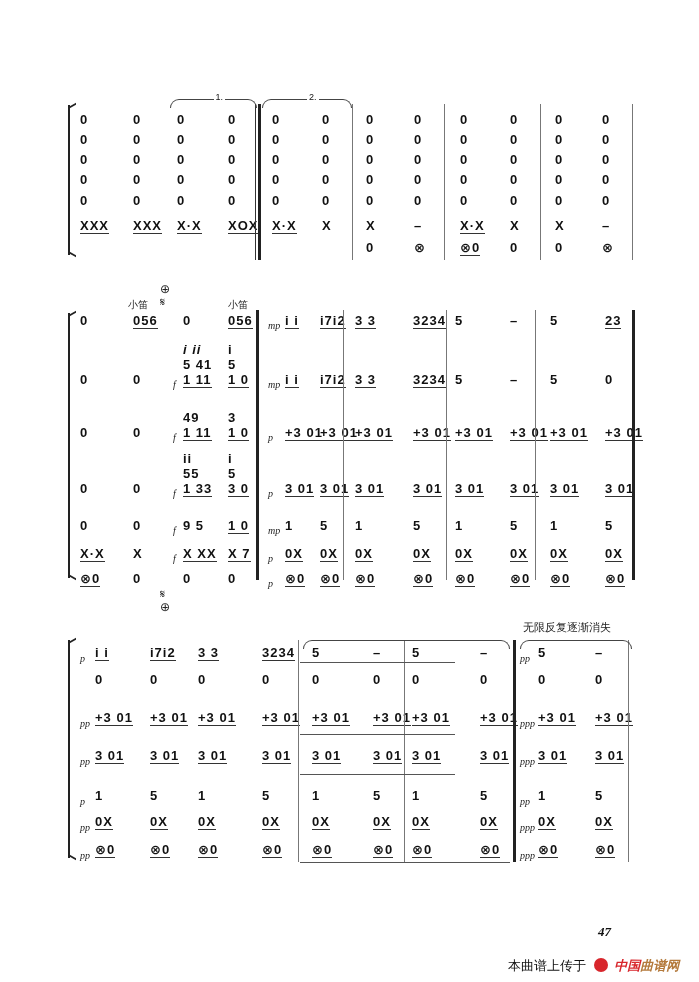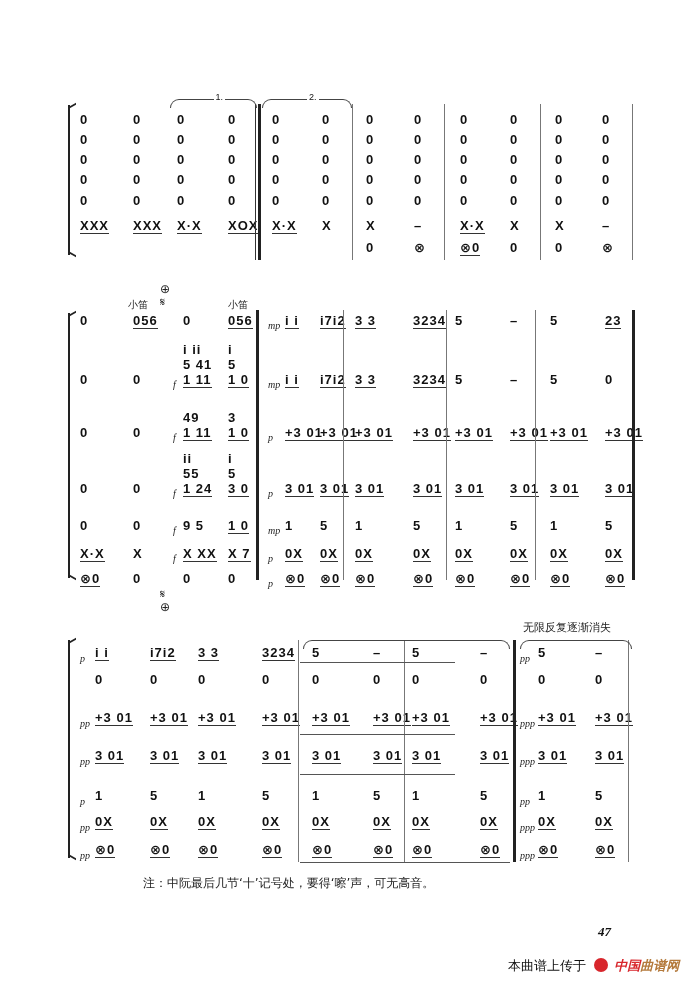--- a/index.html
+++ b/index.html
@@ -144,21 +144,21 @@
     <div class="cell ul" style="left: 320px; top: 313px;">i7i2</div>
     <div class="cell ul" style="left: 355px; top: 313px;">3 3</div>
     <div class="cell ul" style="left: 413px; top: 313px;">3234</div>
     <div class="cell" style="left: 455px; top: 313px;">5</div>
     <div class="cell" style="left: 510px; top: 313px;">–</div>
     <div class="cell" style="left: 550px; top: 313px;">5</div>
     <div class="cell ul" style="left: 605px; top: 313px;">23</div>
     <div class="dyn" style="left: 173px; top: 379px;">f</div>
     <div class="cell" style="left: 80px; top: 372px;">0</div>
     <div class="cell" style="left: 133px; top: 372px;">0</div>
-    <div class="cell" style="left: 183px; top: 342px;">i ii</div>
+    <div class="cell" style="left: 183px; top: 342px; font-style: italic;">i ii</div>
     <div class="cell" style="left: 183px; top: 357px;">5 41</div>
     <div class="cell ul" style="left: 183px; top: 372px;">1 11</div>
     <div class="cell" style="left: 228px; top: 342px;">i</div>
     <div class="cell" style="left: 228px; top: 357px;">5</div>
     <div class="cell ul" style="left: 228px; top: 372px;">1 0</div>
     <div class="dyn" style="left: 268px; top: 379px;">mp</div>
     <div class="cell ul" style="left: 285px; top: 372px;">i i</div>
     <div class="cell ul" style="left: 320px; top: 372px;">i7i2</div>
     <div class="cell ul" style="left: 355px; top: 372px;">3 3</div>
     <div class="cell ul" style="left: 413px; top: 372px;">3234</div>
@@ -180,21 +180,21 @@
     <div class="cell ul" style="left: 413px; top: 425px;">+3 01</div>
     <div class="cell ul" style="left: 455px; top: 425px;">+3 01</div>
     <div class="cell ul" style="left: 510px; top: 425px;">+3 01</div>
     <div class="cell ul" style="left: 550px; top: 425px;">+3 01</div>
     <div class="cell ul" style="left: 605px; top: 425px;">+3 01</div>
     <div class="dyn" style="left: 173px; top: 488px;">f</div>
     <div class="cell" style="left: 80px; top: 481px;">0</div>
     <div class="cell" style="left: 133px; top: 481px;">0</div>
     <div class="cell" style="left: 183px; top: 451px;">ii</div>
     <div class="cell" style="left: 183px; top: 466px;">55</div>
-    <div class="cell ul" style="left: 183px; top: 481px;">1 24</div>
+    <div class="cell ul" style="left: 183px; top: 481px;">1 33</div>
     <div class="cell" style="left: 228px; top: 451px;">i</div>
     <div class="cell" style="left: 228px; top: 466px;">5</div>
     <div class="cell ul" style="left: 228px; top: 481px;">3 0</div>
     <div class="dyn" style="left: 268px; top: 488px;">p</div>
     <div class="cell ul" style="left: 285px; top: 481px;">3 01</div>
     <div class="cell ul" style="left: 320px; top: 481px;">3 01</div>
     <div class="cell ul" style="left: 355px; top: 481px;">3 01</div>
     <div class="cell ul" style="left: 413px; top: 481px;">3 01</div>
     <div class="cell ul" style="left: 455px; top: 481px;">3 01</div>
     <div class="cell ul" style="left: 510px; top: 481px;">3 01</div>
@@ -339,21 +339,20 @@
     <div class="bar" style="left: 628px; top: 640px; height: 222px;"></div>
     <div class="hair" style="left: 300px; top: 662px; width: 155px;"></div>
     <div class="hair" style="left: 300px; top: 734px; width: 155px;"></div>
     <div class="hair" style="left: 300px; top: 774px; width: 155px;"></div>
     <div class="hair" style="left: 300px; top: 862px; width: 210px;"></div>
     <div class="volta" style="left: 303px; top: 640px; width: 205px;"></div>
     <div class="volta" style="left: 520px; top: 640px; width: 110px;"></div>
   </div>
 
 <div class="note">
-  <div>注：中阮最后几节‘十’记号处，要得‘嚓’声，可无高音。</div>
 </div>
 
 <div class="pageno">47</div>
 
 <div class="wm">
   <span>本曲谱上传于</span>
   <span class="logo"></span>
   <span class="cn1">中国</span><span class="cn2">曲谱网</span>
 </div>
 

